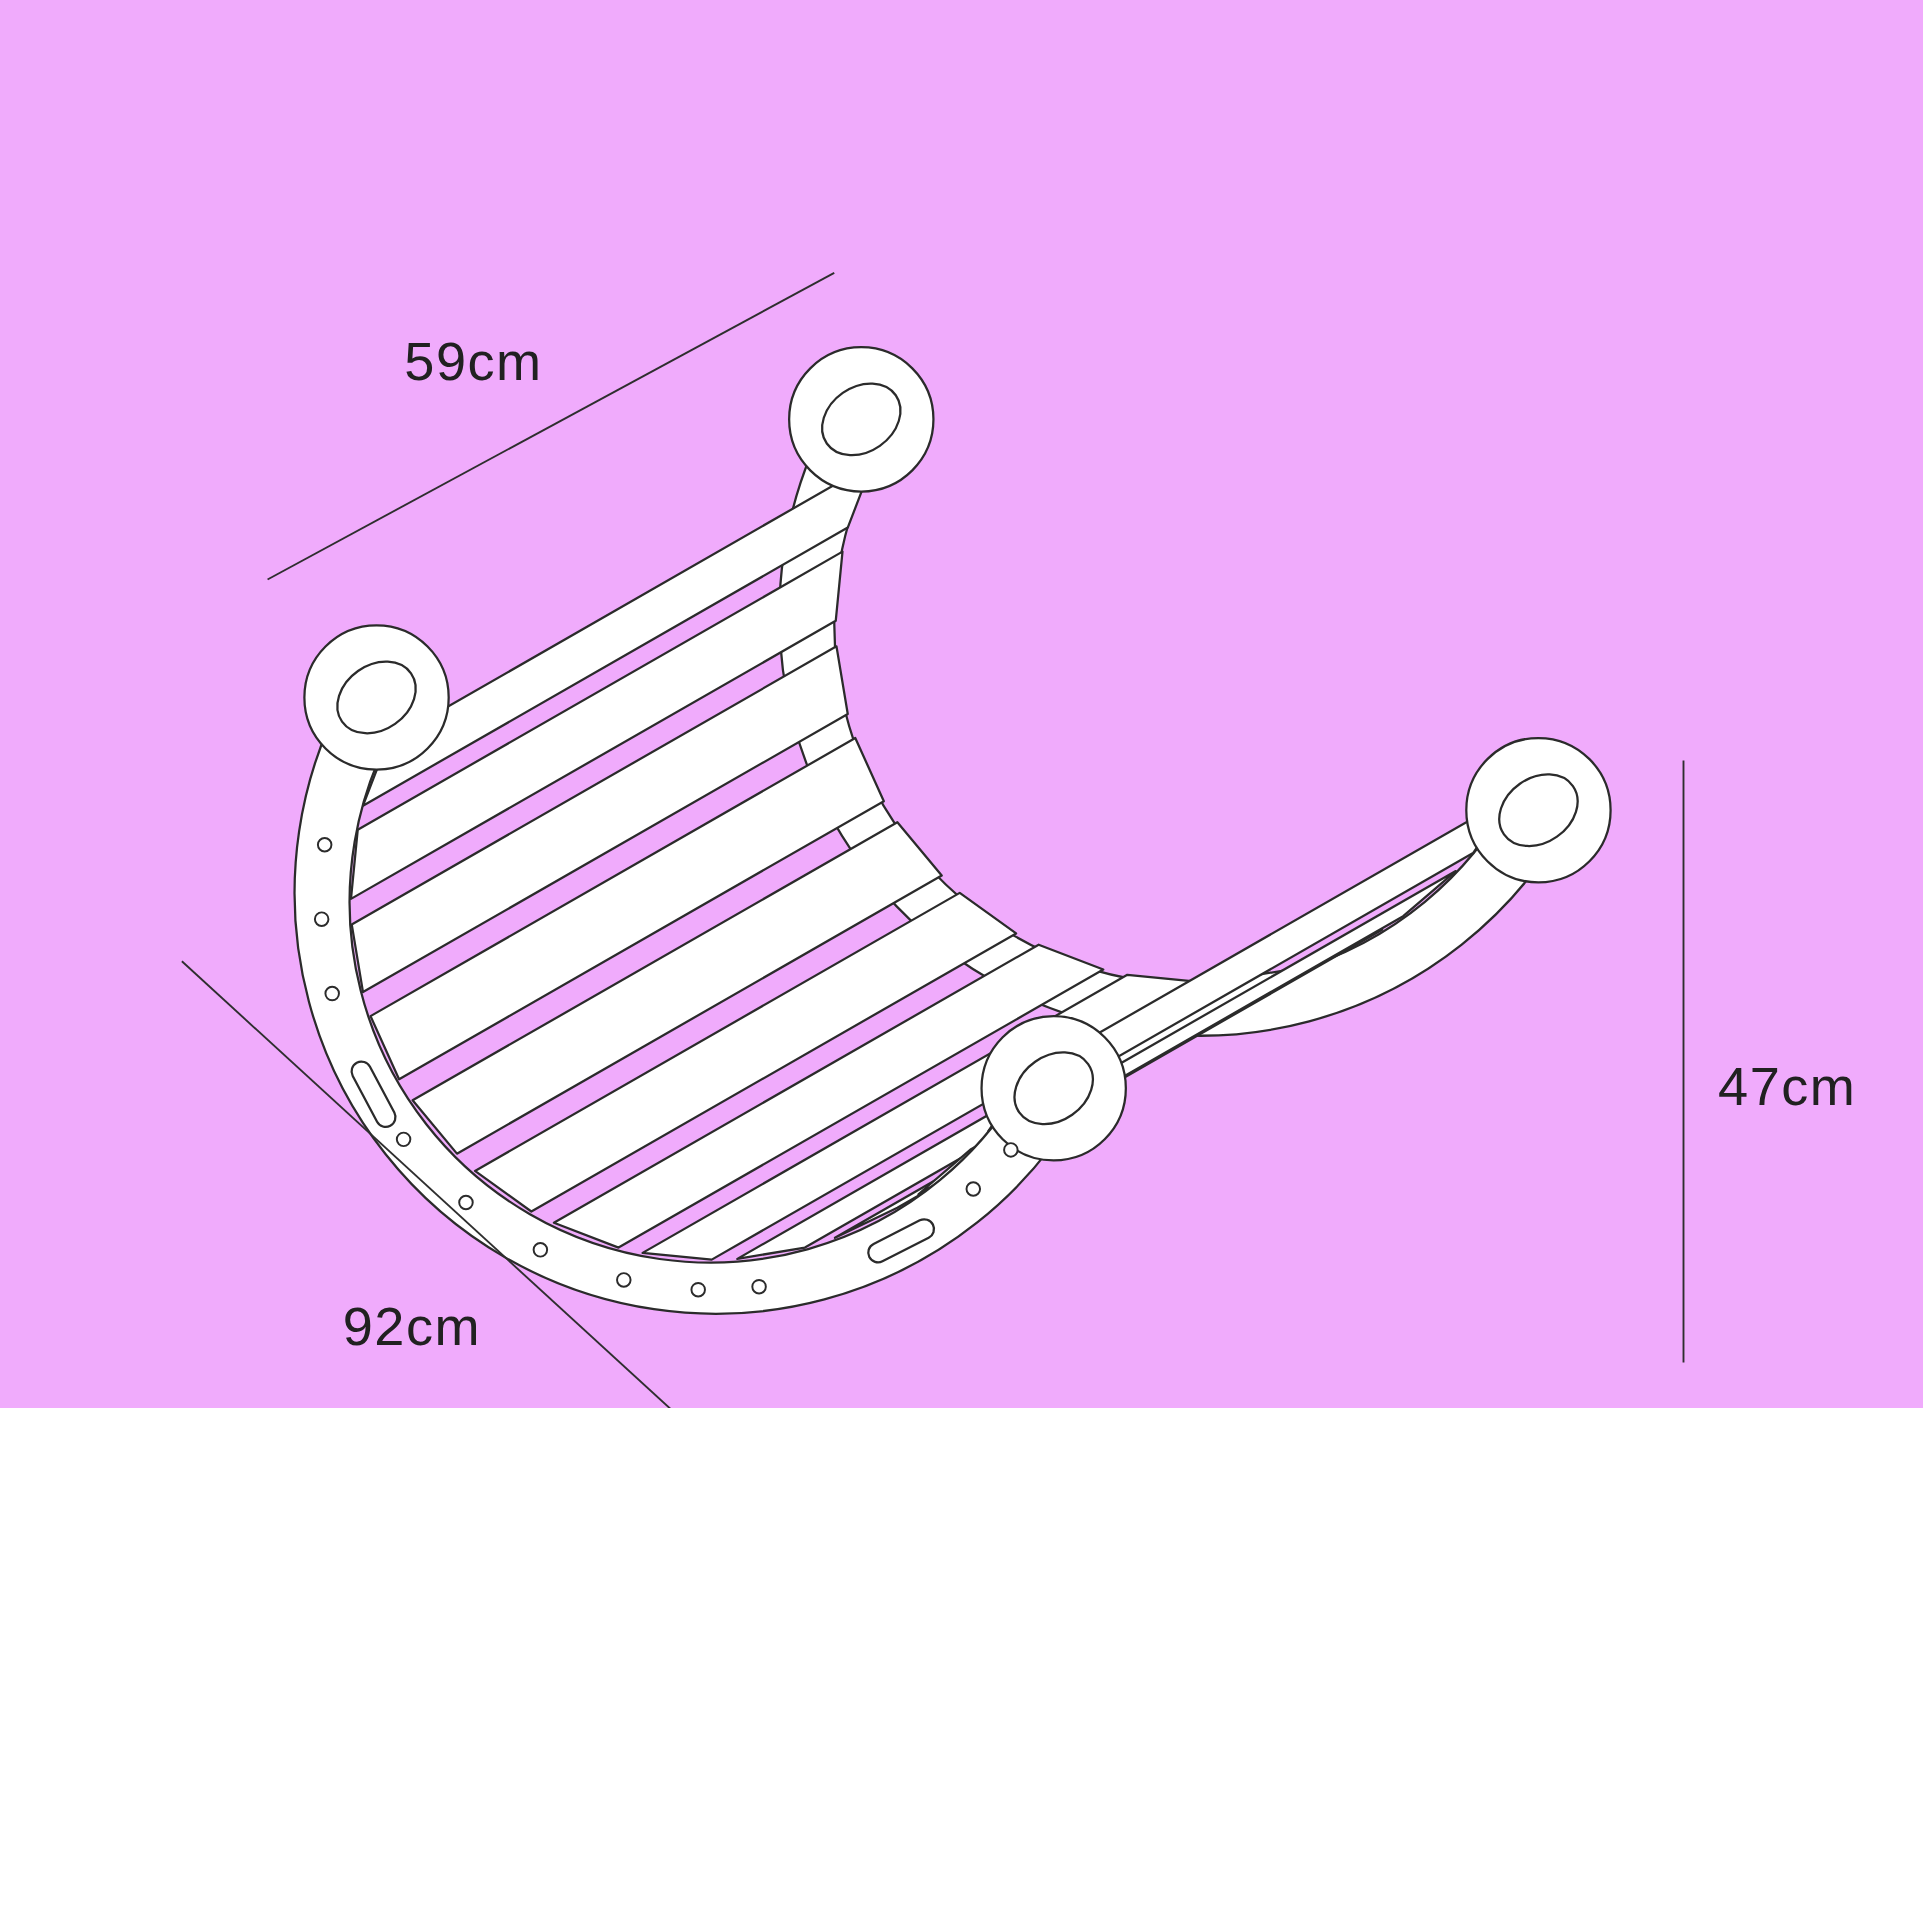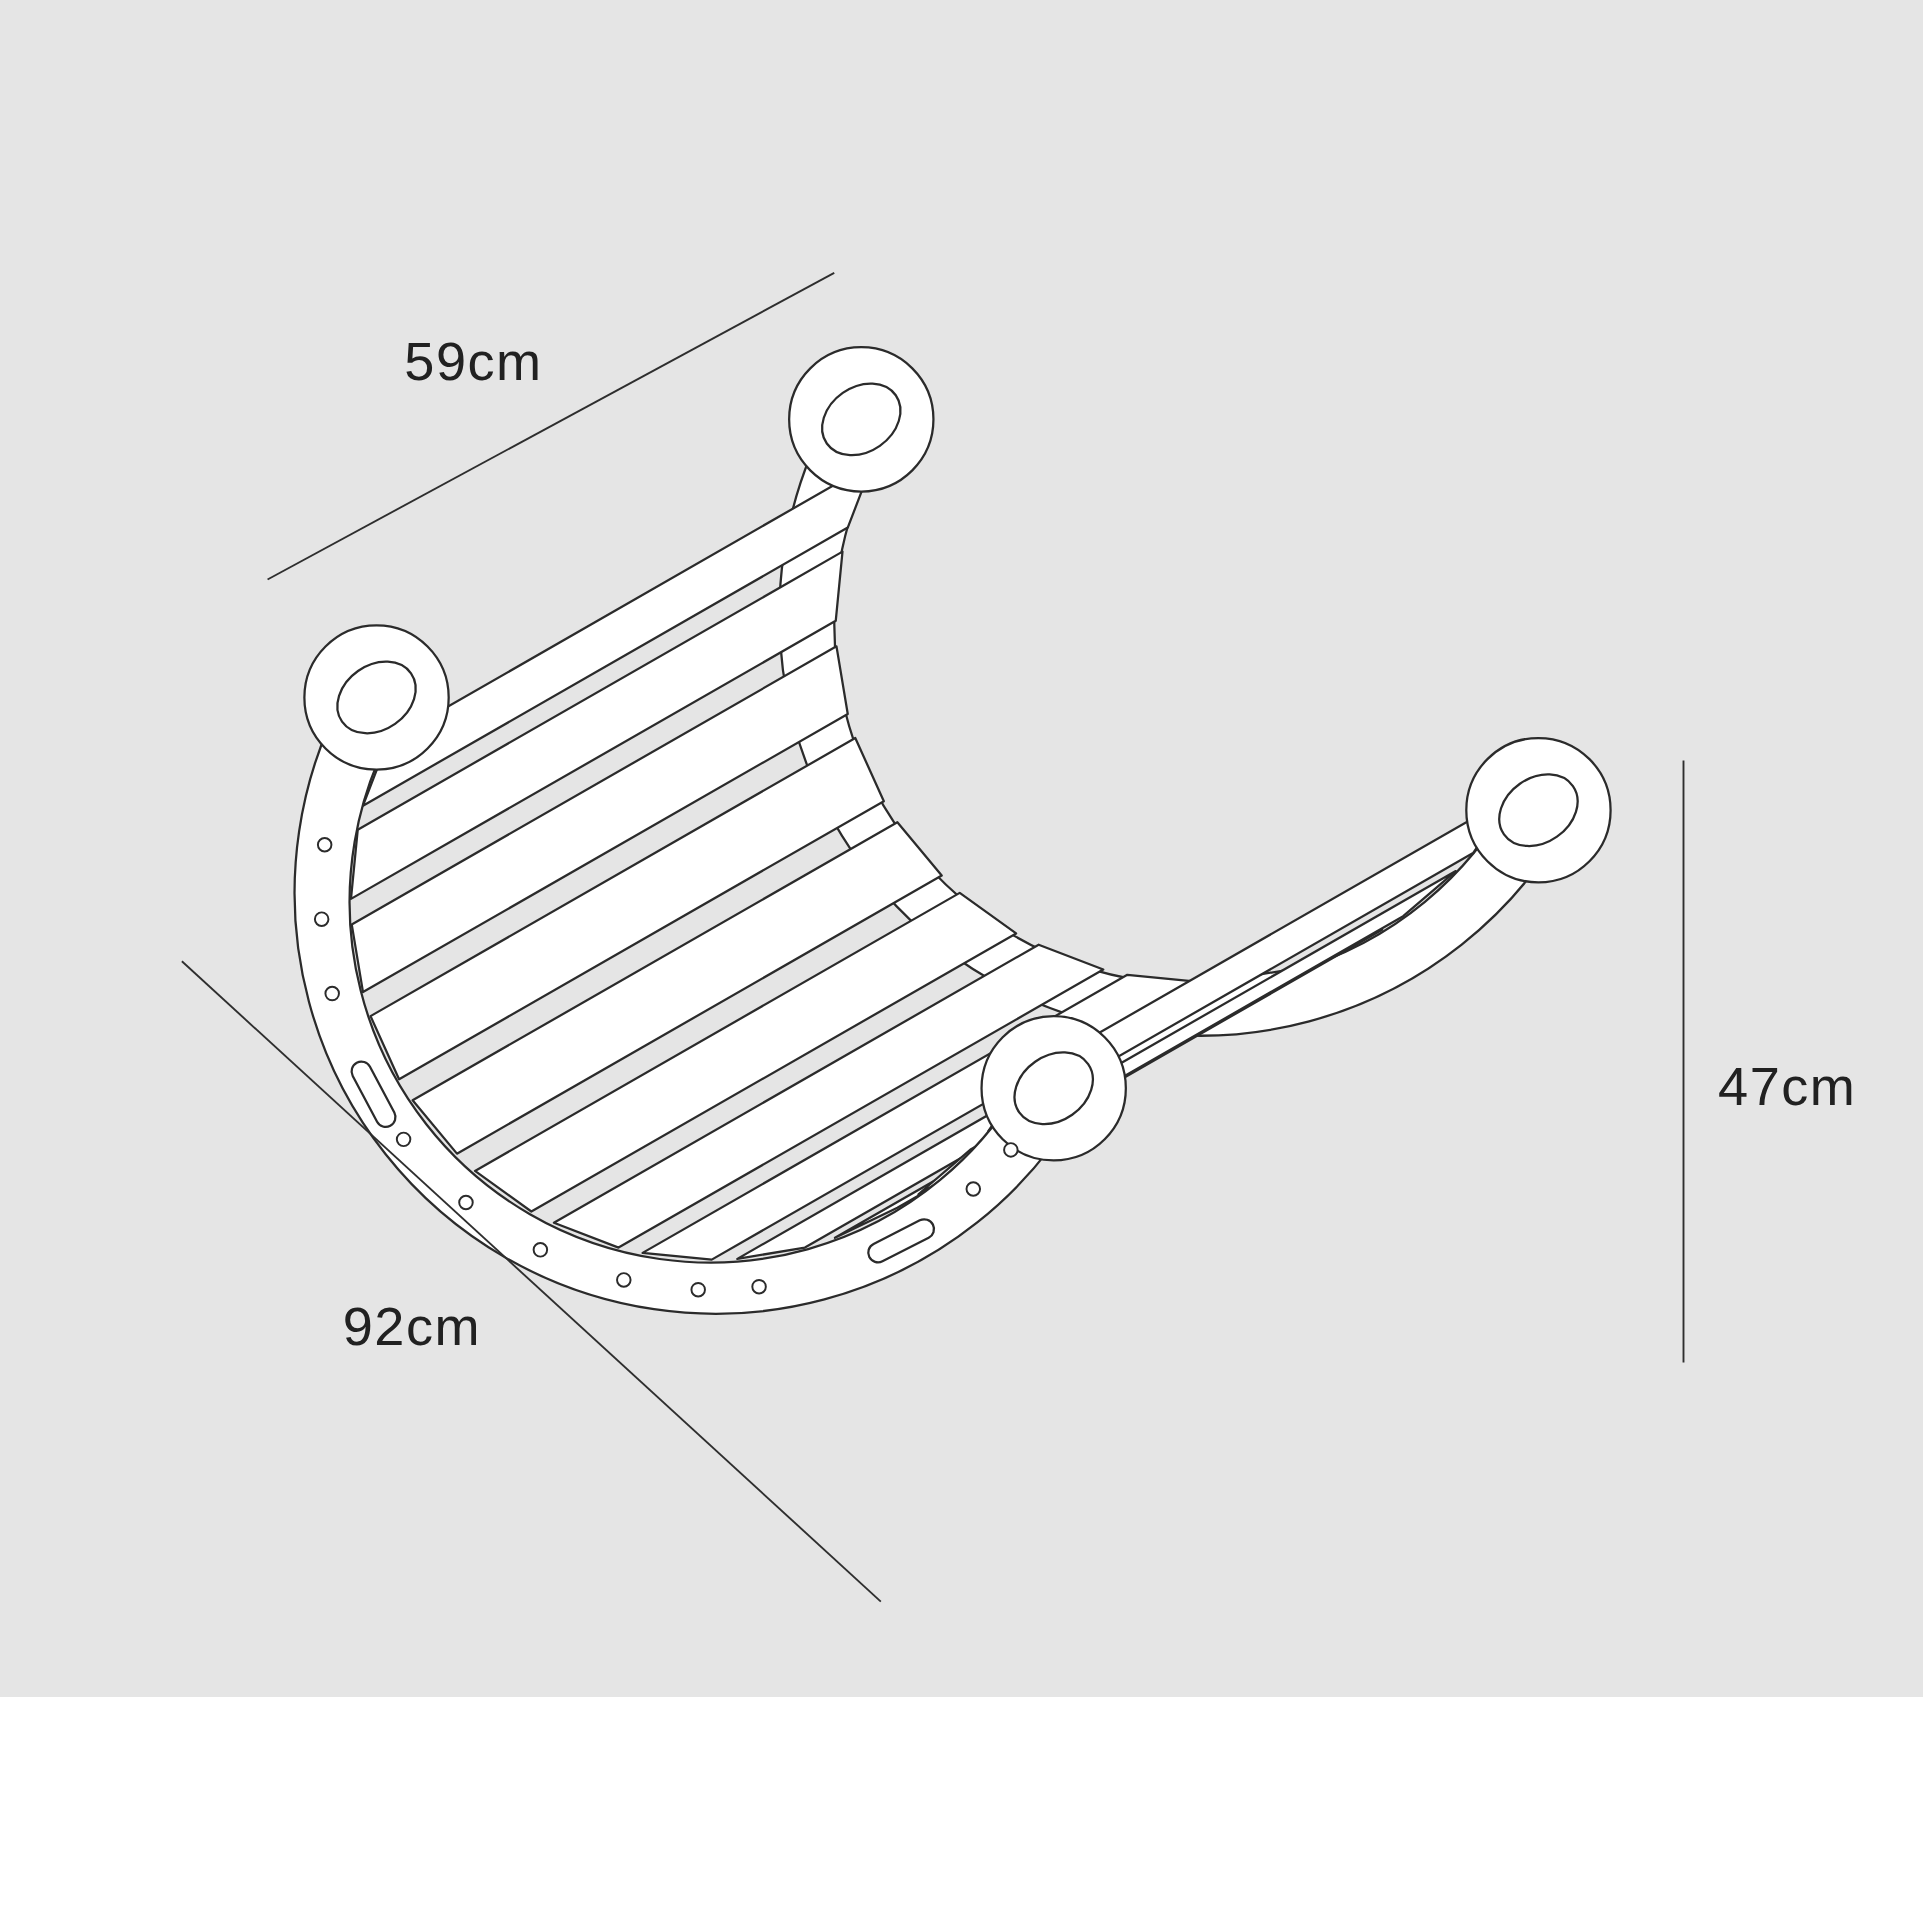--- a/index.html
+++ b/index.html
@@ -3,22 +3,22 @@
 <meta charset="utf-8">
 <style>
   html, body {
     margin: 0;
     padding: 0;
     background: #ffffff;
   }
   .canvas {
     position: relative;
     width: 1924px;
-    height: 1697px;
-    background: #e5e5e5;
+    height: 1408px;
+    background: #f0abfc;
     overflow: hidden;
   }
   svg {
     display: block;
   }
   .dim-label {
     font-family: "Liberation Sans", sans-serif;
     font-weight: 500;
     font-size: 72px;
     letter-spacing: 2px;

